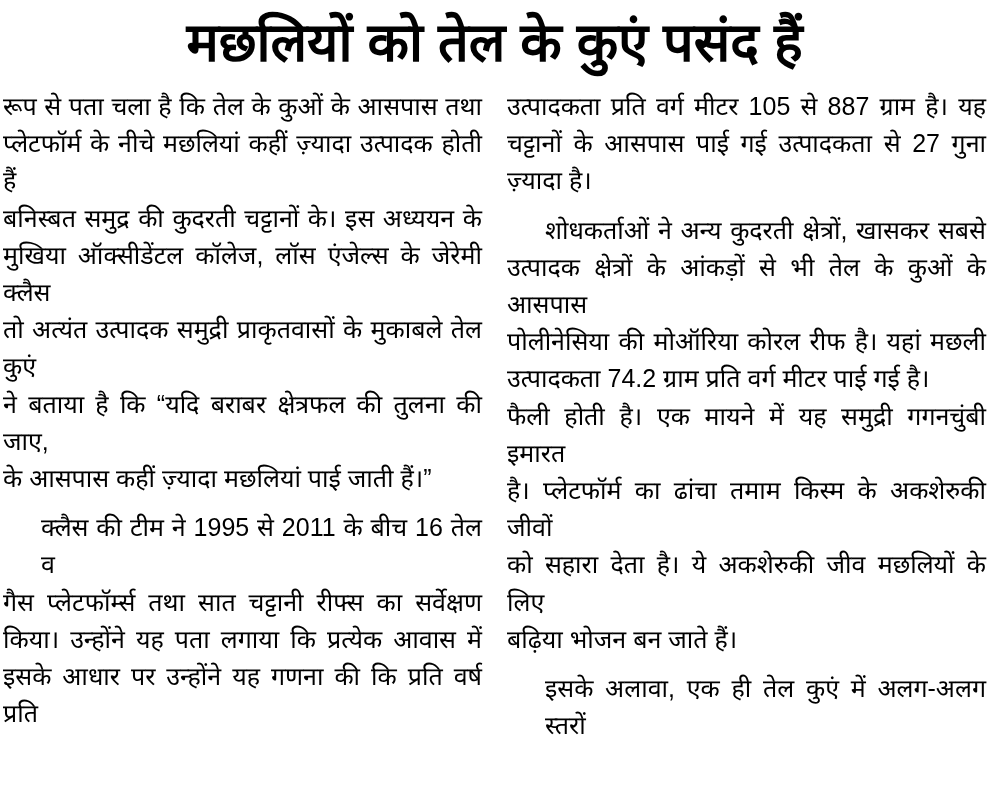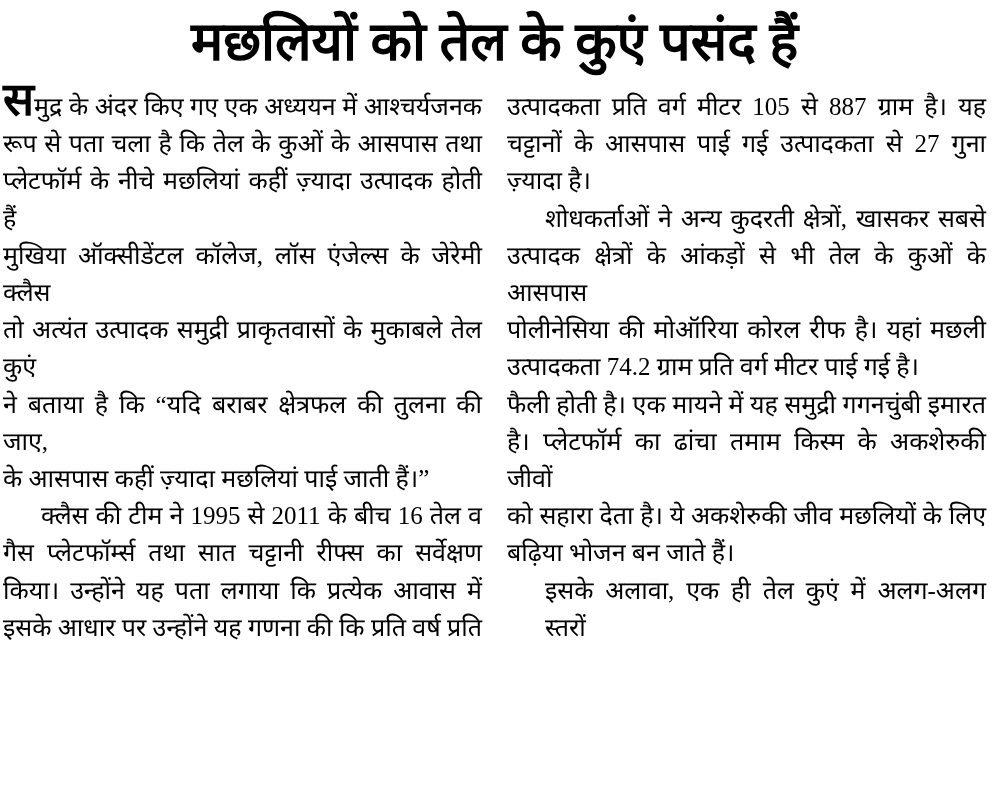--- a/index.html
+++ b/index.html
@@ -6,21 +6,21 @@
     margin: 0;
     padding: 0;
     background: #ffffff;
   }
   .page {
     width: 994px;
     height: 801px;
     box-sizing: border-box;
     background: #ffffff;
     color: #000000;
-    font-family: Liberation Serif, serif;
+    font-family: Liberation Sans, sans-serif;
     padding: 2px 8px 0 3px;
     overflow: hidden;
   }
   .title {
     font-size: 54px;
     font-weight: 700;
     line-height: 80px;
     text-align: center;
     margin: 0 0 6px 0;
     white-space: nowrap;
@@ -38,37 +38,38 @@
     line-height: 37.2px;
     text-align: justify;
     text-align-last: justify;
     text-justify: inter-word;
   }
   .line.end {
     text-align-last: left;
   }
   .line.indent {
     padding-left: 38px;
+    margin-top: 12px;
   }
   .dropcap {
     font-weight: 700;
     font-size: 46px;
     line-height: 20px;
   }
 </style>
 </head>
 <body>
 
 <div class="page">
   <h1 class="title">मछलियों को तेल के कुएं पसंद हैं</h1>
   <div class="columns">
     <div class="col">
-        <div class="line"><span class="dropcap">स</span>मुद्र के अंदर किए गए एक अध्ययन में आश्चर्यजनक</div>
         <div class="line">रूप से पता चला है कि तेल के कुओं के आसपास तथा</div>
         <div class="line">प्लेटफॉर्म के नीचे मछलियां कहीं ज़्यादा उत्पादक होती हैं</div>
+        <div class="line">बनिस्बत समुद्र की कुदरती चट्टानों के। इस अध्ययन के</div>
         <div class="line">मुखिया ऑक्सीडेंटल कॉलेज, लॉस एंजेल्स के जेरेमी क्लैस</div>
         <div class="line">तो अत्यंत उत्पादक समुद्री प्राकृतवासों के मुकाबले तेल कुएं</div>
         <div class="line">ने बताया है कि “यदि बराबर क्षेत्रफल की तुलना की जाए,</div>
         <div class="line end">के आसपास कहीं ज़्यादा मछलियां पाई जाती हैं।”</div>
         <div class="line indent">क्लैस की टीम ने 1995 से 2011 के बीच 16 तेल व</div>
         <div class="line">गैस प्लेटफॉर्म्स तथा सात चट्टानी रीफ्स का सर्वेक्षण</div>
         <div class="line">किया। उन्होंने यह पता लगाया कि प्रत्येक आवास में</div>
         <div class="line">इसके आधार पर उन्होंने यह गणना की कि प्रति वर्ष प्रति</div>
       </div>
     <div class="col">

